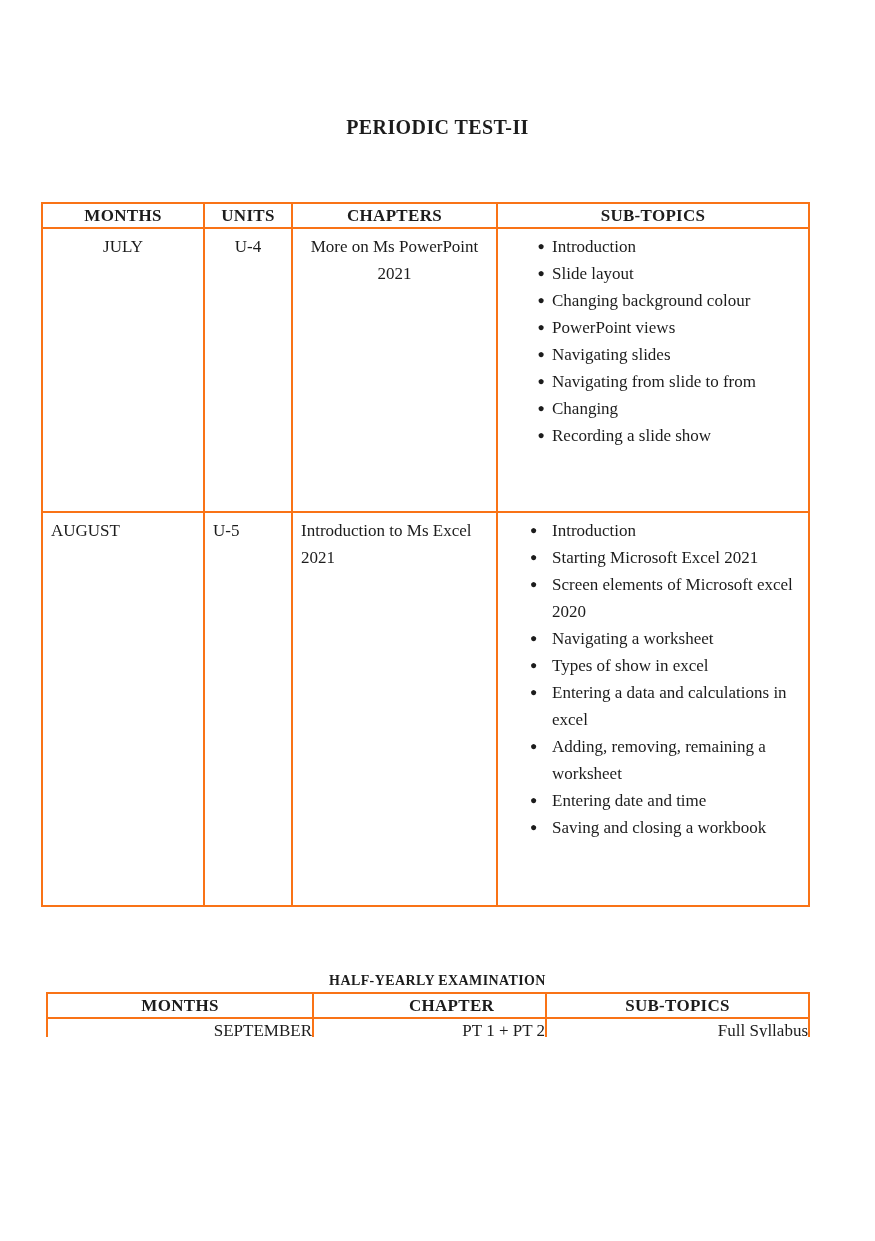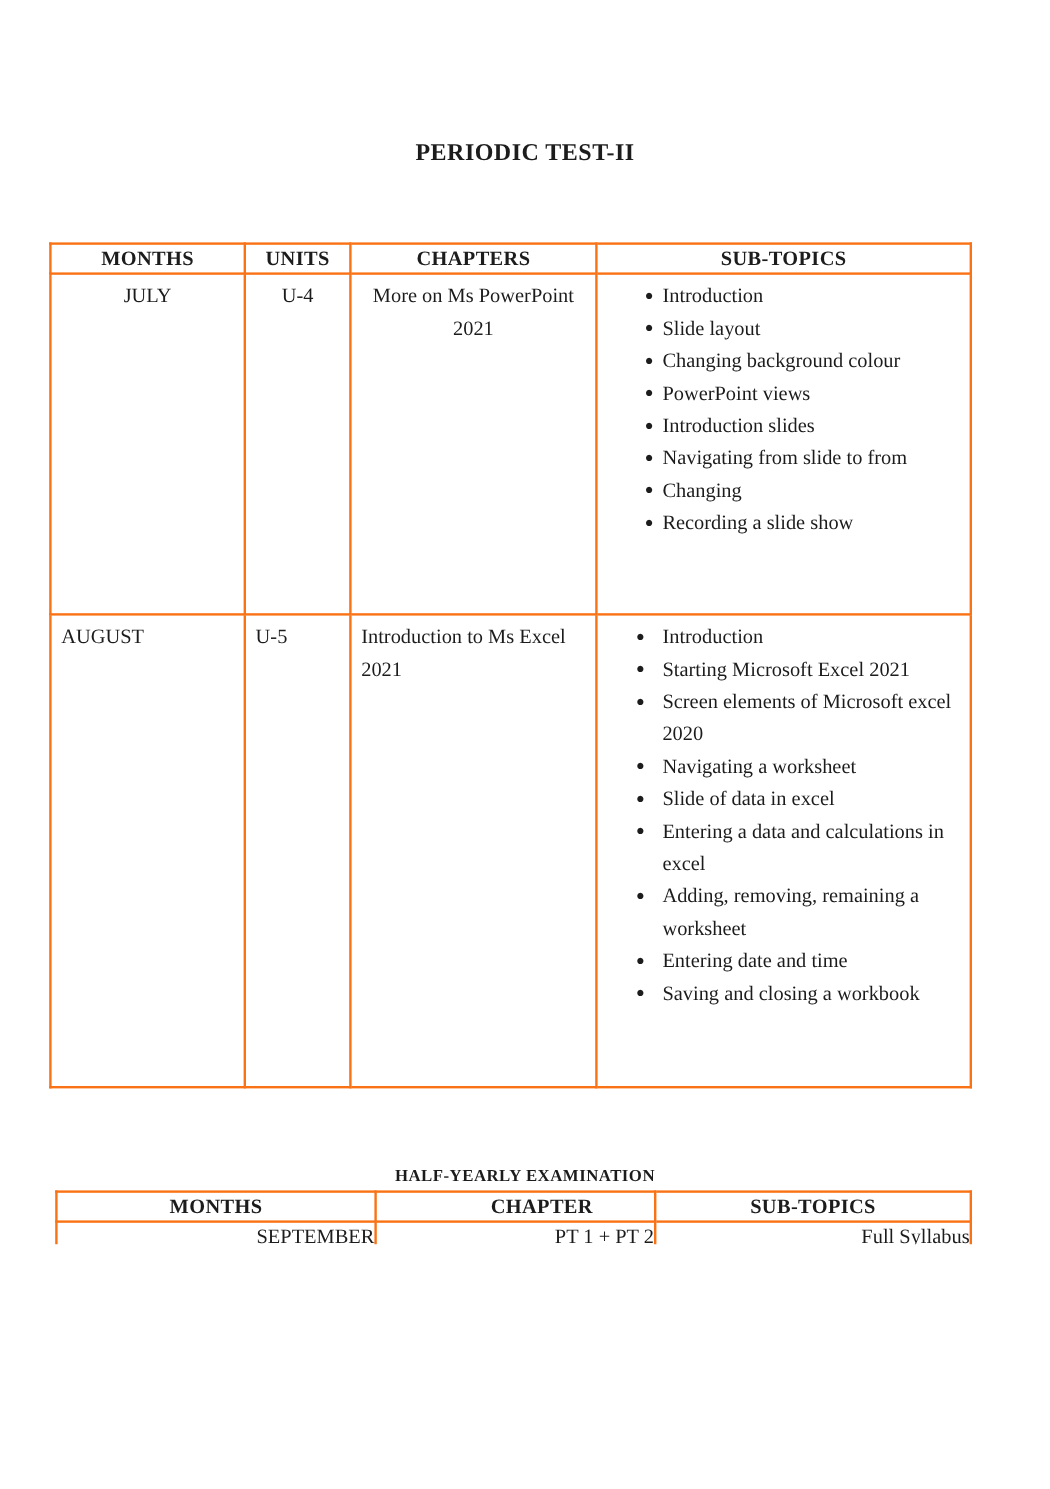--- a/index.html
+++ b/index.html
@@ -139,21 +139,21 @@
             <li>
                 <span class="blt">●</span>
                 <span>Changing background colour</span>
               </li>
             <li>
                 <span class="blt">●</span>
                 <span>PowerPoint views</span>
               </li>
             <li>
                 <span class="blt">●</span>
-                <span>Introduction slides</span>
+                <span>Navigating slides</span>
               </li>
             <li>
                 <span class="blt">●</span>
                 <span>Navigating from slide to from</span>
               </li>
             <li>
                 <span class="blt">●</span>
                 <span>Changing</span>
               </li>
             <li>
@@ -180,21 +180,21 @@
             <li>
                 <span class="blt">●</span>
                 <span>Screen elements of Microsoft excel 2020</span>
               </li>
             <li>
                 <span class="blt">●</span>
                 <span>Navigating a worksheet</span>
               </li>
             <li>
                 <span class="blt">●</span>
-                <span>Slide of data in excel</span>
+                <span>Types of show in excel</span>
               </li>
             <li>
                 <span class="blt">●</span>
                 <span>Entering a data and calculations in excel</span>
               </li>
             <li>
                 <span class="blt">●</span>
                 <span>Adding, removing, remaining a worksheet</span>
               </li>
             <li>

